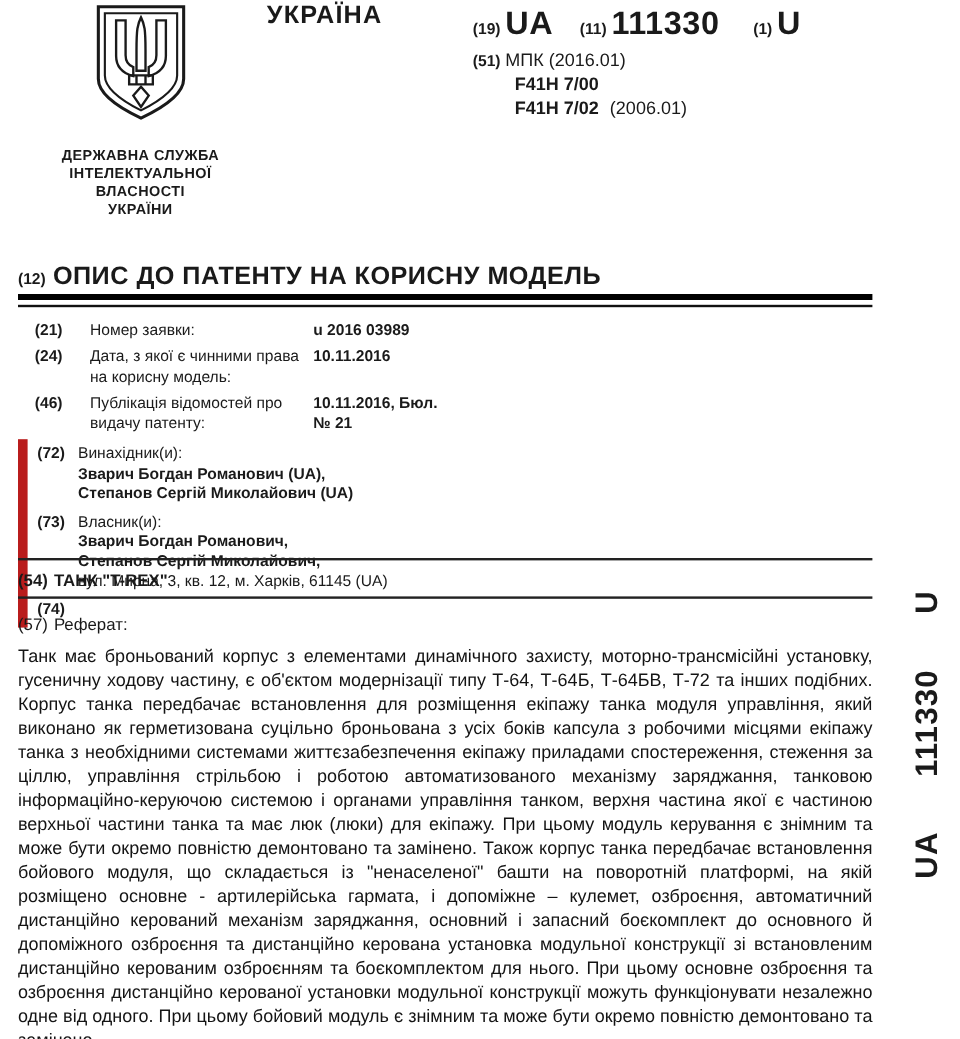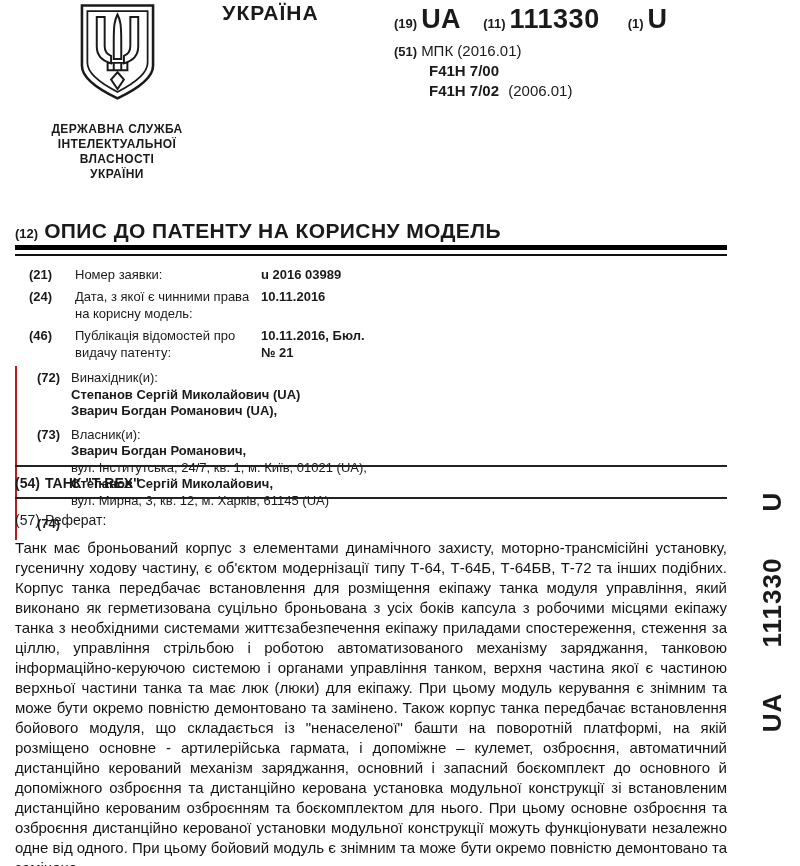--- a/index.html
+++ b/index.html
@@ -43,21 +43,21 @@
   
   .doc-title { position:absolute; left:15px; top:219px; display:flex; align-items:baseline; white-space:nowrap; }
   .doc-title .num { font-weight:bold; font-size:13px; margin-right:6px; }
   .doc-title .txt { font-weight:bold; font-size:21px; letter-spacing:0.4px; }
   .bar-thick { position:absolute; left:15px; top:245px; width:712px; height:5px; background:#000; }
   .bar-thin  { position:absolute; left:15px; top:254px; width:712px; height:2px; background:#111; }
 
   
   .biblio { position:absolute; left:15px; top:262px; width:712px; height:203px; display:flex;flex-direction:column; }
   .biblio-left  { width:358px; flex:none; padding-left:14px; padding-top:4px; }
-  .biblio-right { flex:1; border-left:2px solid #b91c1c; padding-left:20px; padding-top:4px; }
+  .biblio-right { flex:1; border-left:8px solid #b91c1c; padding-left:8px; padding-top:4px; }
   .brow  { display:flex; font-size:13px; line-height:17px; margin-bottom:5px; }
   .bcode { width:46px; flex:none; font-weight:bold; }
   .blabel{ width:186px; flex:none; }
   .bvalue{ flex:1; font-weight:bold; }
   .brow2 { display:flex; font-size:13px; line-height:16.5px; margin-bottom:7px; }
   .bcode2{ width:34px; flex:none; font-weight:bold; }
   .bcontent{ flex:1; }
   .b { font-weight:bold; }
   .r { font-weight:normal; }
 
@@ -161,31 +161,30 @@
         <span class="bvalue">10.11.2016, Бюл.№ 21</span>
       </div>
 
     </div>
     <div class="biblio-right">
 
       <div class="brow2">
         <span class="bcode2">(72)</span>
         <div class="bcontent">
           <div class="r">Винахідник(и):</div>
+          <div class="b">Зварич Богдан Романович (UA),</div>
           <div class="b">Степанов Сергій Миколайович (UA)</div>
-          <div class="b">Зварич Богдан Романович (UA),</div>
         </div>
       </div>
 
       <div class="brow2">
         <span class="bcode2">(73)</span>
         <div class="bcontent">
           <div class="r">Власник(и):</div>
           <div class="b">Зварич Богдан Романович,</div>
-          <div class="r">вул. Інститутська, 24/7, кв. 1, м. Київ, 01021 (UA),</div>
           <div class="b">Степанов Сергій Миколайович,</div>
           <div class="r">вул. Мирна, 3, кв. 12, м. Харків, 61145 (UA)</div>
         </div>
       </div>
 
       <div class="brow2">
         <span class="bcode2">(74)</span>
       </div>
 
     </div>

